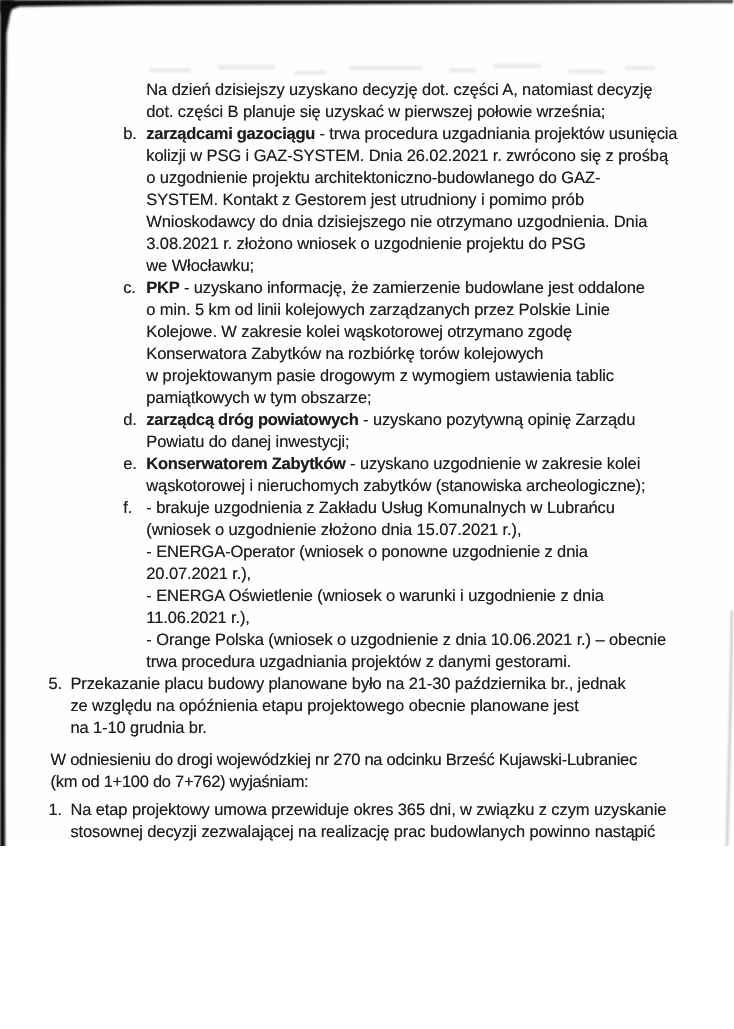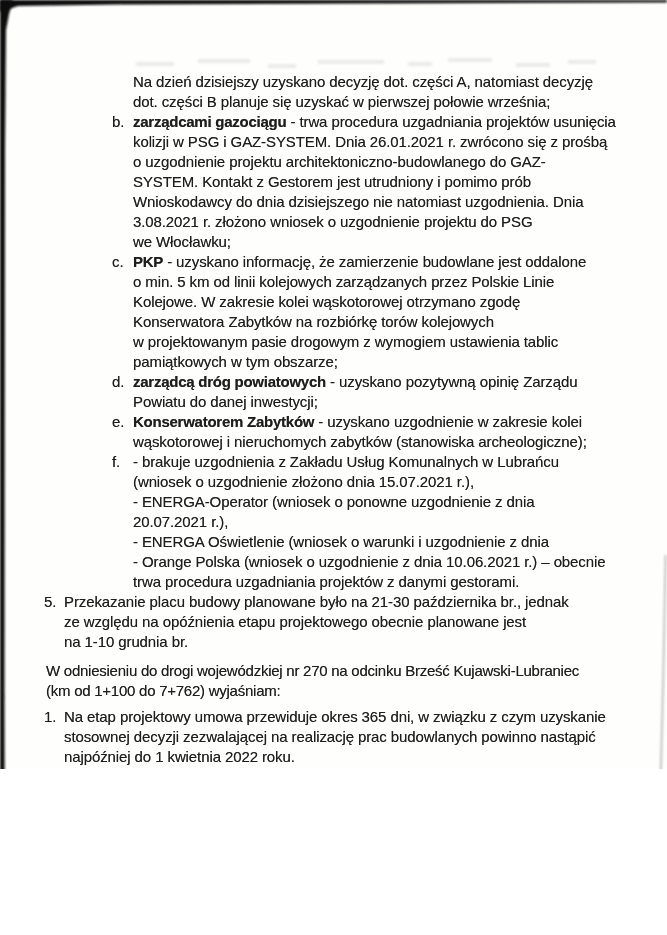--- a/index.html
+++ b/index.html
@@ -41,24 +41,24 @@
       <div class="block lettered">
         <div class="lines">
           <div class="line"><span>Na dzień dzisiejszy uzyskano decyzję dot. części A, natomiast decyzję</span></div>
           <div class="line"><span>dot. części B planuje się uzyskać w pierwszej połowie września;</span></div>
         </div>
       </div>
       <div class="block lettered">
         <span class="label">b.</span>
         <div class="lines">
           <div class="line"><span class="b">zarządcami gazociągu</span><span> - trwa procedura uzgadniania projektów usunięcia</span></div>
-          <div class="line"><span>kolizji w PSG i GAZ-SYSTEM. Dnia 26.01.2021 r. zwrócono się z prośbą</span></div>
+          <div class="line"><span>kolizji w PSG i GAZ-SYSTEM. Dnia 26.02.2021 r. zwrócono się z prośbą</span></div>
           <div class="line"><span>o uzgodnienie projektu architektoniczno-budowlanego do GAZ-</span></div>
           <div class="line"><span>SYSTEM. Kontakt z Gestorem jest utrudniony i pomimo prób</span></div>
-          <div class="line"><span>Wnioskodawcy do dnia dzisiejszego nie natomiast uzgodnienia. Dnia</span></div>
+          <div class="line"><span>Wnioskodawcy do dnia dzisiejszego nie otrzymano uzgodnienia. Dnia</span></div>
           <div class="line"><span>3.08.2021 r. złożono wniosek o uzgodnienie projektu do PSG</span></div>
           <div class="line"><span>we Włocławku;</span></div>
         </div>
       </div>
       <div class="block lettered">
         <span class="label">c.</span>
         <div class="lines">
           <div class="line"><span class="b">PKP</span><span> - uzyskano informację, że zamierzenie budowlane jest oddalone</span></div>
           <div class="line"><span>o min. 5 km od linii kolejowych zarządzanych przez Polskie Linie</span></div>
           <div class="line"><span>Kolejowe. W zakresie kolei wąskotorowej otrzymano zgodę</span></div>
@@ -82,20 +82,21 @@
         </div>
       </div>
       <div class="block lettered">
         <span class="label">f.</span>
         <div class="lines">
           <div class="line"><span>- brakuje uzgodnienia z Zakładu Usług Komunalnych w Lubrańcu</span></div>
           <div class="line"><span>(wniosek o uzgodnienie złożono dnia 15.07.2021 r.),</span></div>
           <div class="line"><span>- ENERGA-Operator (wniosek o ponowne uzgodnienie z dnia</span></div>
           <div class="line"><span>20.07.2021 r.),</span></div>
           <div class="line"><span>- ENERGA Oświetlenie (wniosek o warunki i uzgodnienie z dnia</span></div>
+          <div class="line"><span>11.06.2021 r.),</span></div>
           <div class="line"><span>- Orange Polska (wniosek o uzgodnienie z dnia 10.06.2021 r.) – obecnie</span></div>
           <div class="line"><span>trwa procedura uzgadniania projektów z danymi gestorami.</span></div>
         </div>
       </div>
       <div class="block numbered">
         <span class="label">5.</span>
         <div class="lines">
           <div class="line"><span>Przekazanie placu budowy planowane było na 21-30 października br., jednak</span></div>
           <div class="line"><span>ze względu na opóźnienia etapu projektowego obecnie planowane jest</span></div>
           <div class="line"><span>na 1-10 grudnia br.</span></div>

